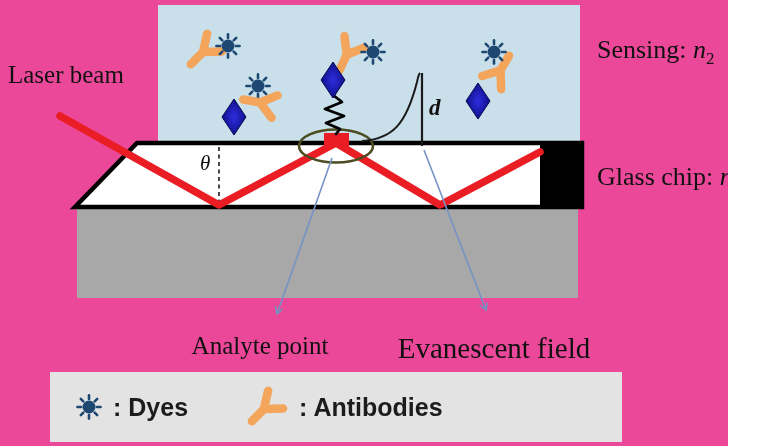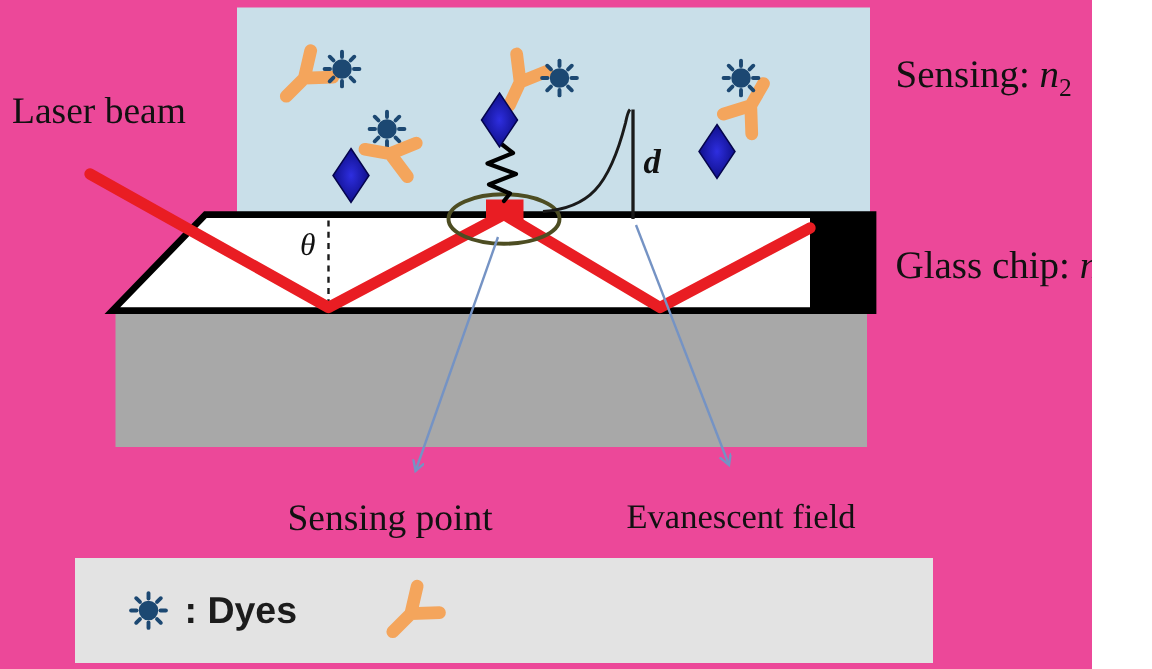--- a/index.html
+++ b/index.html
@@ -38,21 +38,21 @@
   .lbl sub{font-size:17px;}
   .lbl .var{font-style:italic;}
   .lbl-laser{font-size:25px;}
   .lbl-center{transform:translateX(-50%);}
   .lbl-theta{font-style:italic;font-size:21px;}
   .lbl-d{font-style:italic;font-weight:600;font-size:23px;}
 
   
   .legend{position:absolute;left:50px;top:372px;width:572px;height:70px;
           background:var(--legend-gray);display:flex;align-items:center;
-          padding-left:34px;gap:14px;}
+          padding-left:24px;gap:14px;}
   .legend-item{display:flex;align-items:center;gap:9px;}
   .legend-item + .legend-item{margin-left:40px;}
   .legend-label{font-family:"Liberation Sans", sans-serif;font-weight:bold;
                 font-size:25px;color:#1c1c1c;white-space:nowrap;}
   .legend-icon{display:block;}
 </style>
 </head>
 <body>
 
 <div class="stage">
@@ -127,35 +127,36 @@
 
   <div class="lbl" style="left:597px;top:36px">
     <span>Sensing: </span><span class="var">n</span><sub>2</sub>
   </div>
 
   <div class="lbl" style="left:597px;top:163px">
     <span>Glass chip: </span><span class="var">n</span><sub>1</sub>
   </div>
 
 
-  <div class="lbl lbl-center" style="left:260px;top:333px;font-size:25px">Sensing point</div>
+  <div class="lbl lbl-center" style="left:260px;top:333px;font-size:25px">Analyte point</div>
 
-  <div class="lbl lbl-center" style="left:494px;top:333px;font-size:23px">Evanescent field</div>
+  <div class="lbl lbl-center" style="left:494px;top:333px;font-size:29px">Evanescent field</div>
 
   <div class="lbl lbl-theta" style="left:200px;top:152px">θ</div>
 
   <div class="lbl lbl-d" style="left:429px;top:96px">d</div>
 
   <div class="legend">
     <div class="legend-item">
       <svg class="legend-icon" width="30" height="30" viewBox="-15 -15 30 30">
           <use href="#dye"></use>
         </svg>
       <span class="legend-label">: Dyes</span>
     </div>
     <div class="legend-item">
       <svg class="legend-icon" width="48" height="48" viewBox="-24 -24 48 48">
         <use href="#antibody" transform="rotate(45)"></use>
       </svg>
+      <span class="legend-label">: Antibodies</span>
     </div>
   </div>
 
 </div>
 
 </body></html>

